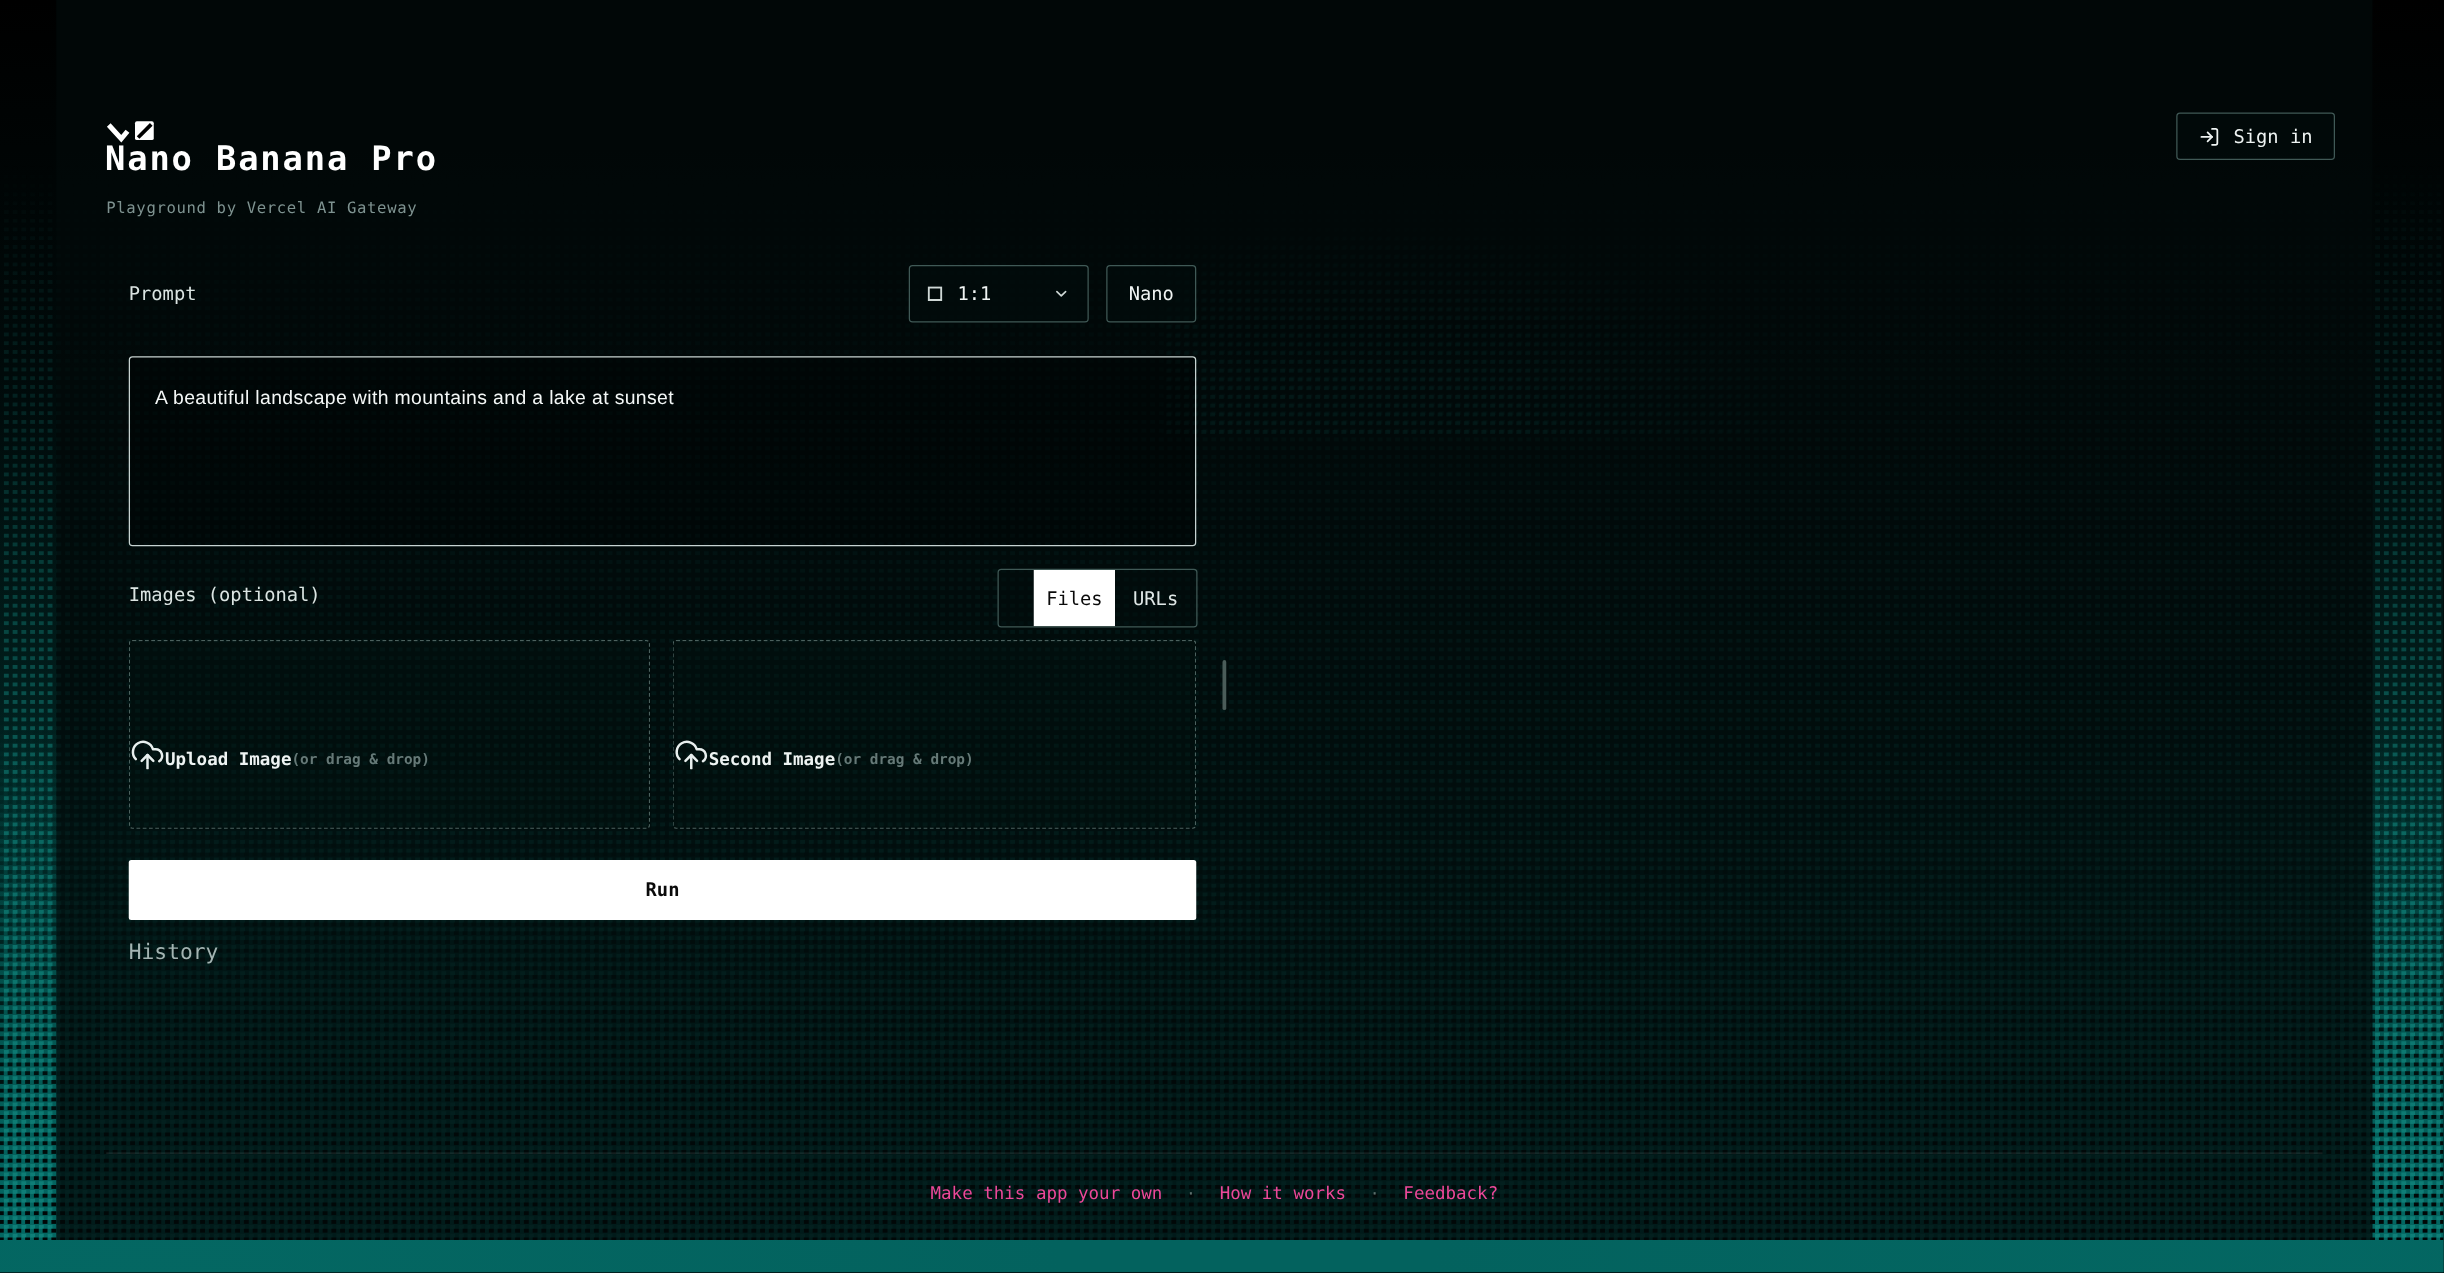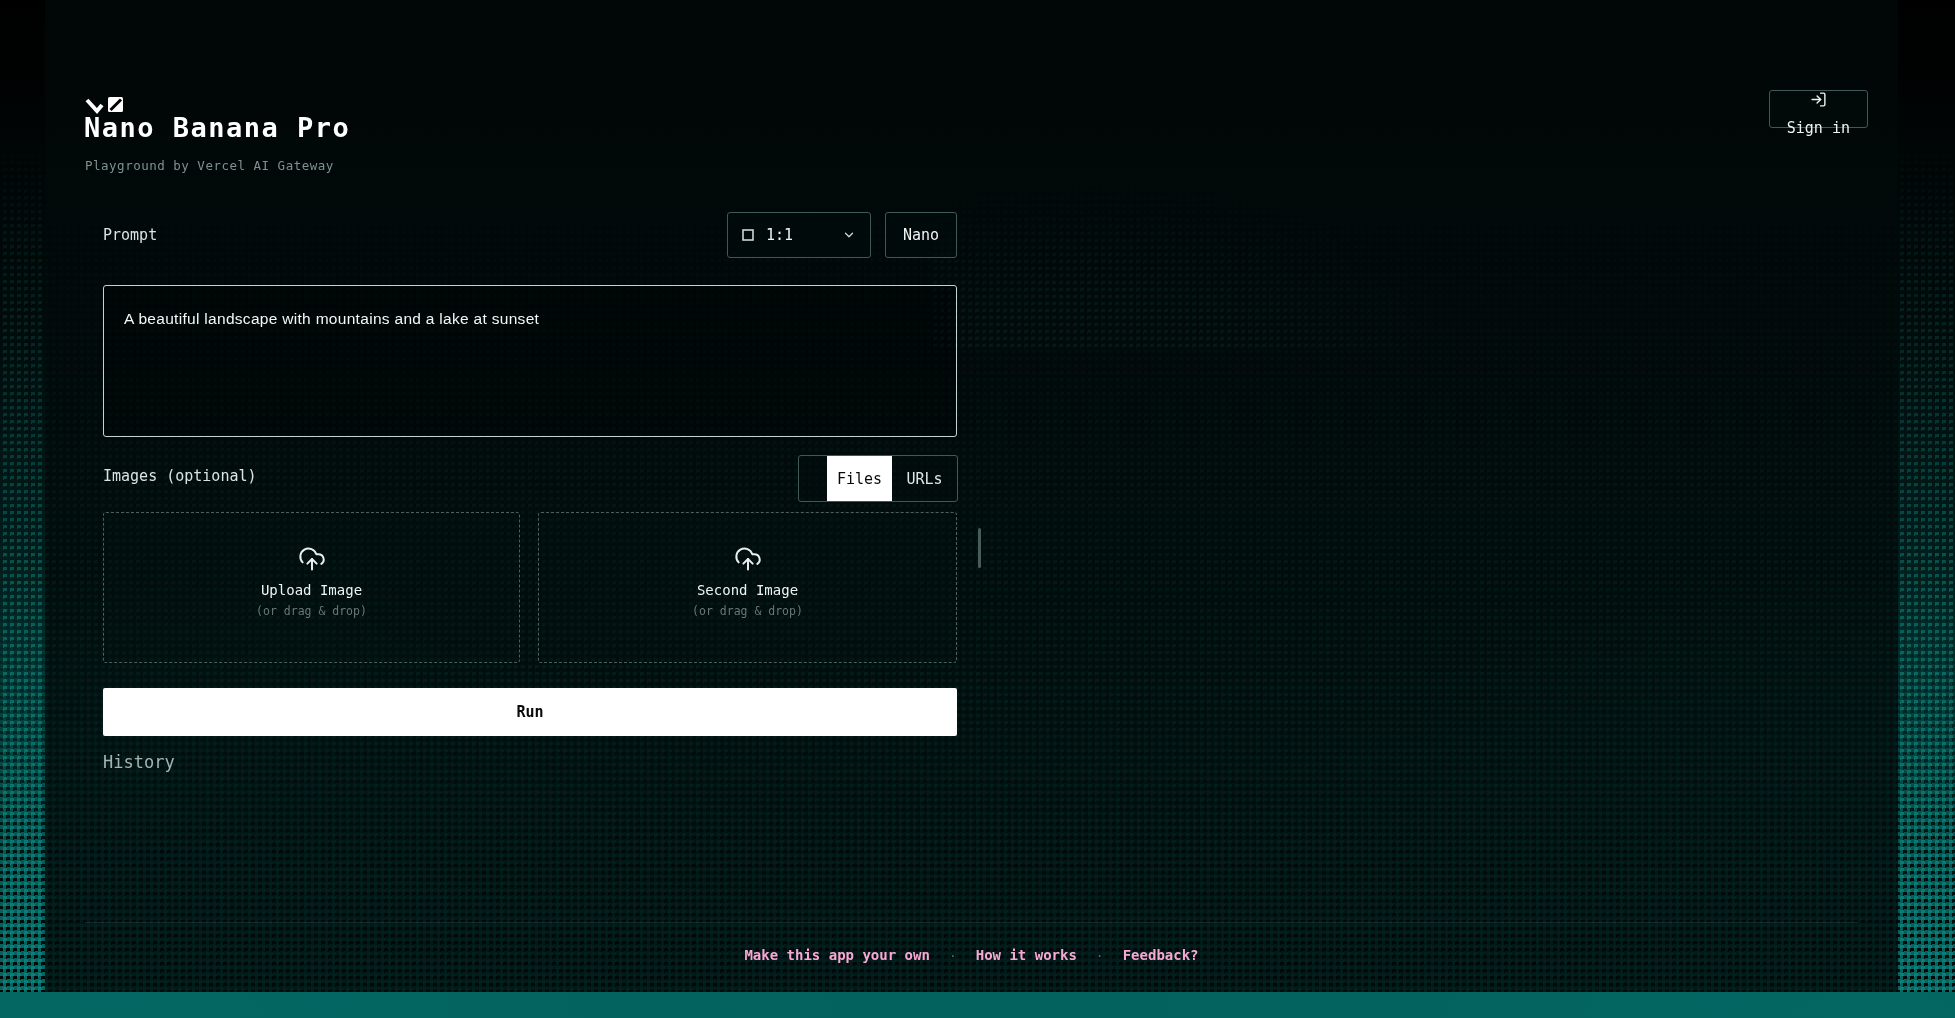--- a/index.html
+++ b/index.html
@@ -34,21 +34,21 @@
     background:rgba(1,9,9,.8); color:#e8efee; }
 
   .logo { position:absolute; left:40px; top:95px; width:40px; height:20px; }
   .app-title { position:absolute; left:39px; top:112px; font-size:27px; font-weight:bold;
     letter-spacing:1.5px; color:#fff; }
   .app-subtitle { position:absolute; left:40px; top:158px; font-size:12.5px;
     letter-spacing:.5px; color:#7e9290; }
 
   .signin-btn { position:absolute; right:30px; top:90px; height:38px; padding:0 17px;
     display:flex; align-items:center; gap:11px; border:1px solid #405956; border-radius:3px;
-    background:rgba(2,12,12,.5); color:#eef3f2; font-size:15px; cursor:pointer;flex-direction:column; }
+    background:rgba(2,12,12,.5); color:#eef3f2; font-size:15px; cursor:pointer; }
 
   
   .prompt-label { position:absolute; left:58px; top:226px; font-size:15px; color:#dbe4e2; }
   .ratio-btn { position:absolute; left:682px; top:212px; width:144px; height:46px;
     display:flex; align-items:center; gap:12px; padding:0 14px; border:1px solid #405956;
     border-radius:3px; background:rgba(2,12,12,.55); color:#f0f4f3; font-size:15px; cursor:pointer; }
   .ratio-btn .chev { margin-left:auto; }
   .clear-btn { position:absolute; left:840px; top:212px; width:72px; height:46px;
     display:flex; align-items:center; justify-content:center; border:1px solid #405956;
     border-radius:3px; background:rgba(2,12,12,.55); color:#f0f4f3; font-size:15px; cursor:pointer; }
@@ -60,22 +60,22 @@
 
   .images-label { position:absolute; left:58px; top:467px; font-size:15px; color:#dbe4e2; }
   .tabs { position:absolute; left:753px; top:455px; width:160px; height:47px;
     display:flex; border:1px solid #405956; border-radius:3px; overflow:hidden;
     background:rgba(2,12,12,.55);padding-left:28px; }
   .seg { flex:1; display:flex; align-items:center; justify-content:center;
     font-size:15px; color:#dfe7e6; cursor:pointer; }
   .seg.active { background:#fff; color:#0a0a0a; }
 
   .upload-box { position:absolute; top:512px; height:151px; border:1px dashed #4c615e;
-    border-radius:3px; display:flex; flex-direction:column; align-items:center;
-    justify-content:flex-start; padding-top:32px; cursor:pointer; background:rgba(4,18,17,.25); }
+    border-radius:3px; display:flex; flex-direction:row; align-items:center;
+    justify-content:flex-start; padding-top:32px; cursor:pointer; background:rgba(4,18,17,.25);font-weight:bold; }
   .upload-box.first { left:58px; width:417px; }
   .upload-box.second { left:493px; width:419px; }
   .upload-title { font-size:14px; color:#eef3f2; margin-top:9px; }
   .upload-hint { font-size:11.5px; color:#667977; margin-top:6px; }
 
   .run-btn { position:absolute; left:58px; top:688px; width:854px; height:48px;
     background:#fff; color:#0a0a0a; font-size:15px; font-weight:bold; border:none;
     border-radius:2px; font-family:inherit; cursor:pointer; display:flex;
     align-items:center; justify-content:center; }
 
@@ -93,21 +93,21 @@
     border:1px solid #4e625f; border-radius:6px; display:flex; align-items:center;
     justify-content:center; }
   .preview-status { position:absolute; left:0; top:372px; width:856px; text-align:center;
     font-size:14px; color:#9cadab; }
 
   
   .footer-divider { position:absolute; left:40px; top:922px; width:1773px; height:1px;
     background:rgba(152,168,165,.18); }
   .footer { position:absolute; left:0; top:947px; width:1853px; display:flex;
     align-items:center; justify-content:center; gap:19px; font-size:14px; color:#93a5a2; }
-  .footer a { color:#f9a8d4; text-decoration:none; cursor:pointer;font-weight:bold; }
+  .footer a { color:#ec4899; text-decoration:none; cursor:pointer; }
   .footer .sep { color:#5d706d; font-size:13px; }
 
   svg { display:block; }
 </style>
 </head>
 <body>
 
 <div class="stage">
   <div class="bg-gradient"></div>
   <div class="dots"></div>

